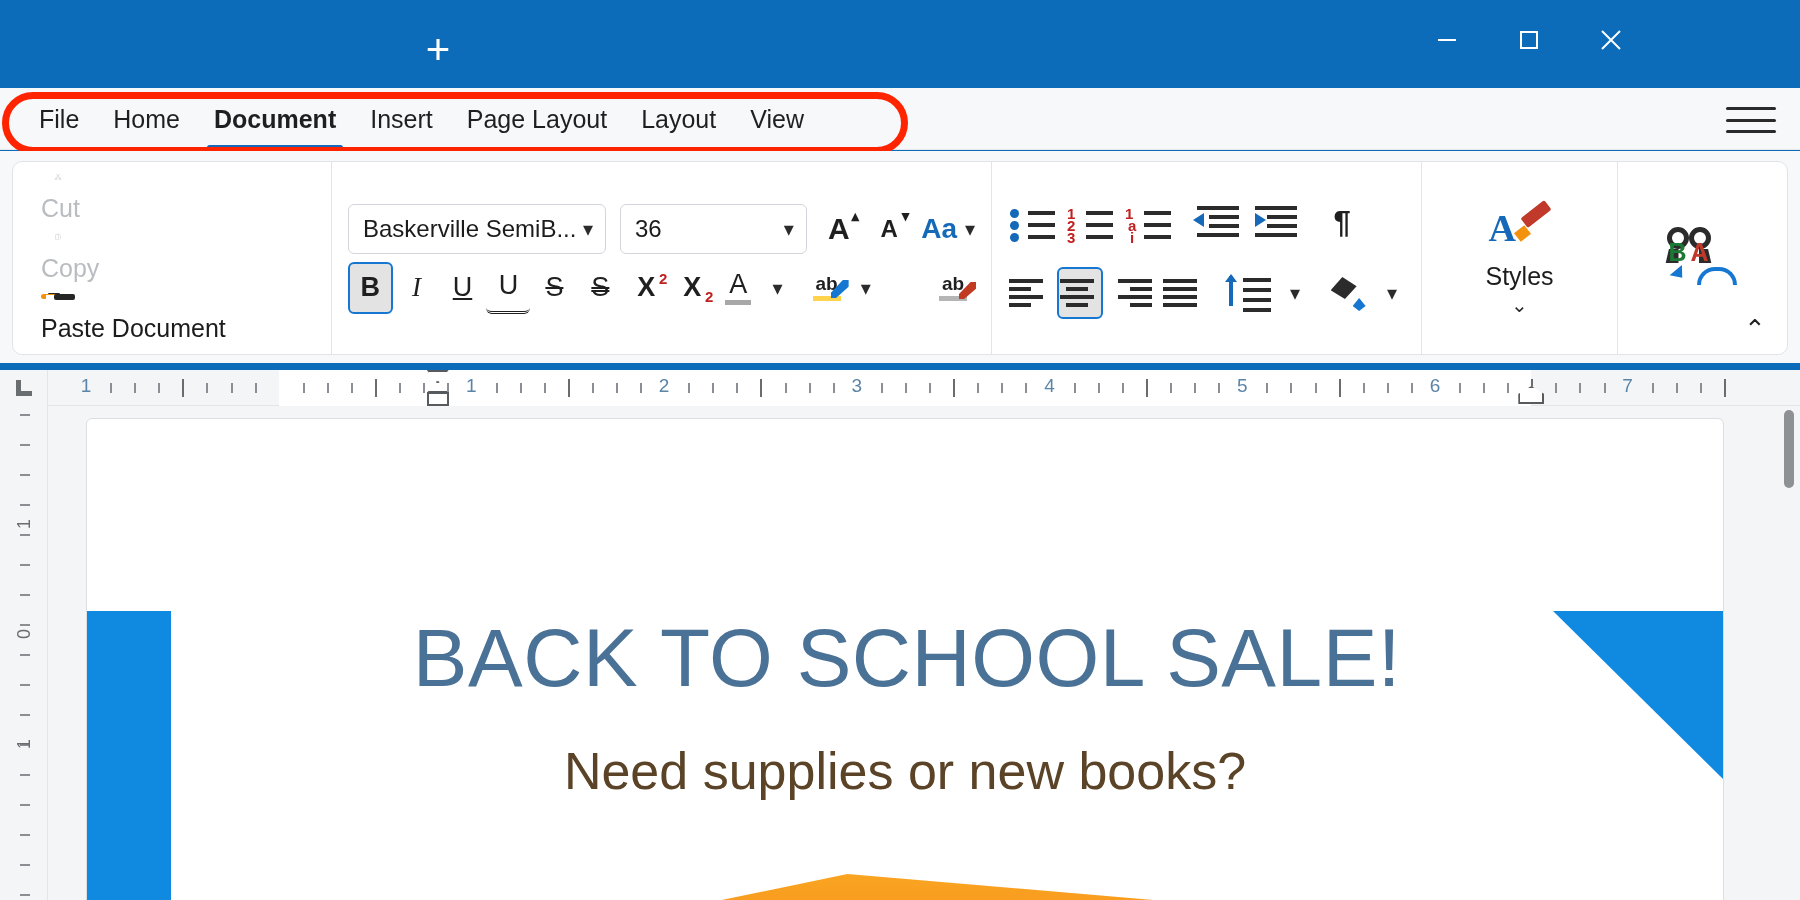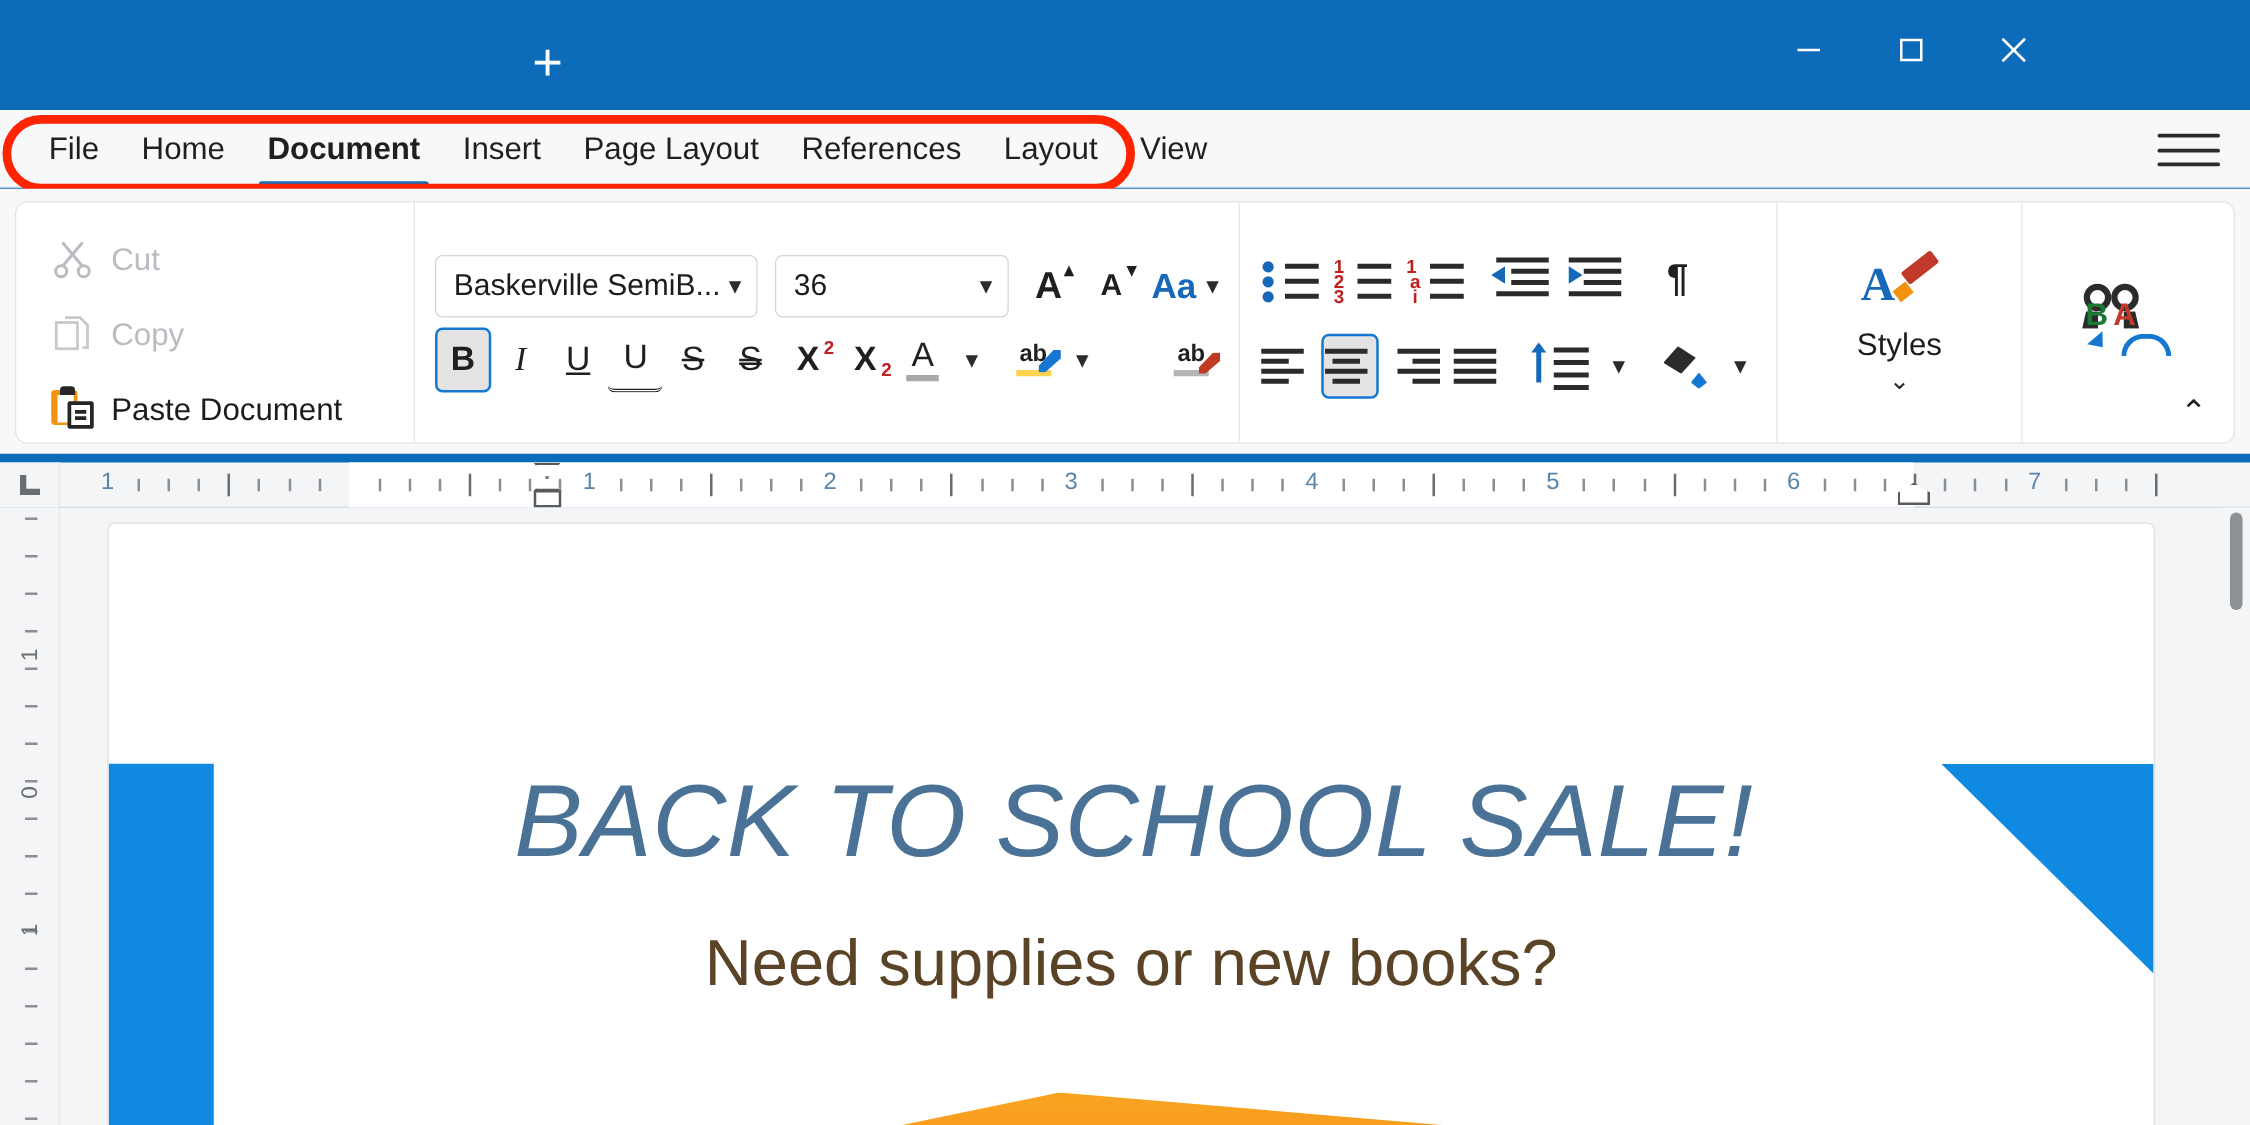--- a/index.html
+++ b/index.html
@@ -104,21 +104,21 @@
 
   
   #group-clipboard { width: 318px; padding-left: 14px; }
   .paste-big {
     width: 116px; display: flex; flex-direction: column;
     align-items: center; justify-content: center; gap: 8px;
     padding-bottom: 14px;
   }
   .paste-big .lbl { font-size: 25px; color: #1c1c1c; }
   .clip-list { flex: 1; display: flex; flex-direction: column; justify-content: center; gap: 10px; padding-left: 14px; }
-  .clip-row { display: flex; align-items: flex-end; gap: 14px; height: 50px; }
+  .clip-row { display: flex; align-items: flex-start; gap: 14px; height: 50px; flex-direction: column; }
   .clip-row .lbl { font-size: 25px; color: #1c1c1c; }
   .clip-row.disabled .lbl { color: #b9bcc0; }
 
   
   .clipglyph { position: relative; display: inline-block; }
   .clipglyph .board { position: absolute; left: 0; top: 8%; width: 62%; height: 84%;
     border: 0; background: #f3920c; border-radius: 3px; }
   .clipglyph .board-in { position: absolute; left: 16%; top: 22%; width: 38%; height: 62%;
     background: #ffffff; }
   .clipglyph .clip { position: absolute; left: 22%; top: 0; width: 34%; height: 20%;
@@ -280,21 +280,21 @@
   .deco-bar-left {
     position: absolute; left: 0; top: 192px; width: 84px; height: 420px; background: #0f8ae0;
   }
   .deco-tri-right {
     position: absolute; right: 0; top: 192px; width: 170px; height: 168px; background: #0f8ae0;
     clip-path: polygon(0 0, 100% 0, 100% 100%);
   }
   .doc-title {
     position: absolute; left: 4px; right: 0; top: 192px;
     text-align: center; font-size: 82px; color: #4a7296;
-    font-family: "Liberation Sans", sans-serif; letter-spacing: 0.5px; font-style: italic;
+    font-family: "Liberation Sans", sans-serif; letter-spacing: 0.5px;
   }
   .doc-sub {
     position: absolute; left: 0; right: 0; top: 322px;
     text-align: center; font-size: 52px; color: #5a4326;
     font-family: "Liberation Sans", sans-serif;
   }
   .deco-orange {
     position: absolute; left: 250px; top: 455px; width: 1160px; height: 120px;
     background: linear-gradient(180deg,#faa421 0%, #f7941d 50%, #f28c12 100%);
     clip-path: polygon(44% 0%, 100% 46%, 99% 62%, 12% 100%, 0 88%);
@@ -333,21 +333,20 @@
     </div>
   </div>
 
   <div class="menubar">
     <div class="menu-items" id="menu-items">
         <div class="menu-item">File</div>
         <div class="menu-item">Home</div>
         <div class="menu-item active">Document</div>
         <div class="menu-item">Insert</div>
         <div class="menu-item">Page Layout</div>
-        <div class="menu-item">References</div>
         <div class="menu-item">Layout</div>
         <div class="menu-item">View</div>
       </div>
     <div class="hamburger">
       <i></i>
         <i></i>
         <i></i>
     </div>
   </div>
   <div class="annot"></div>

